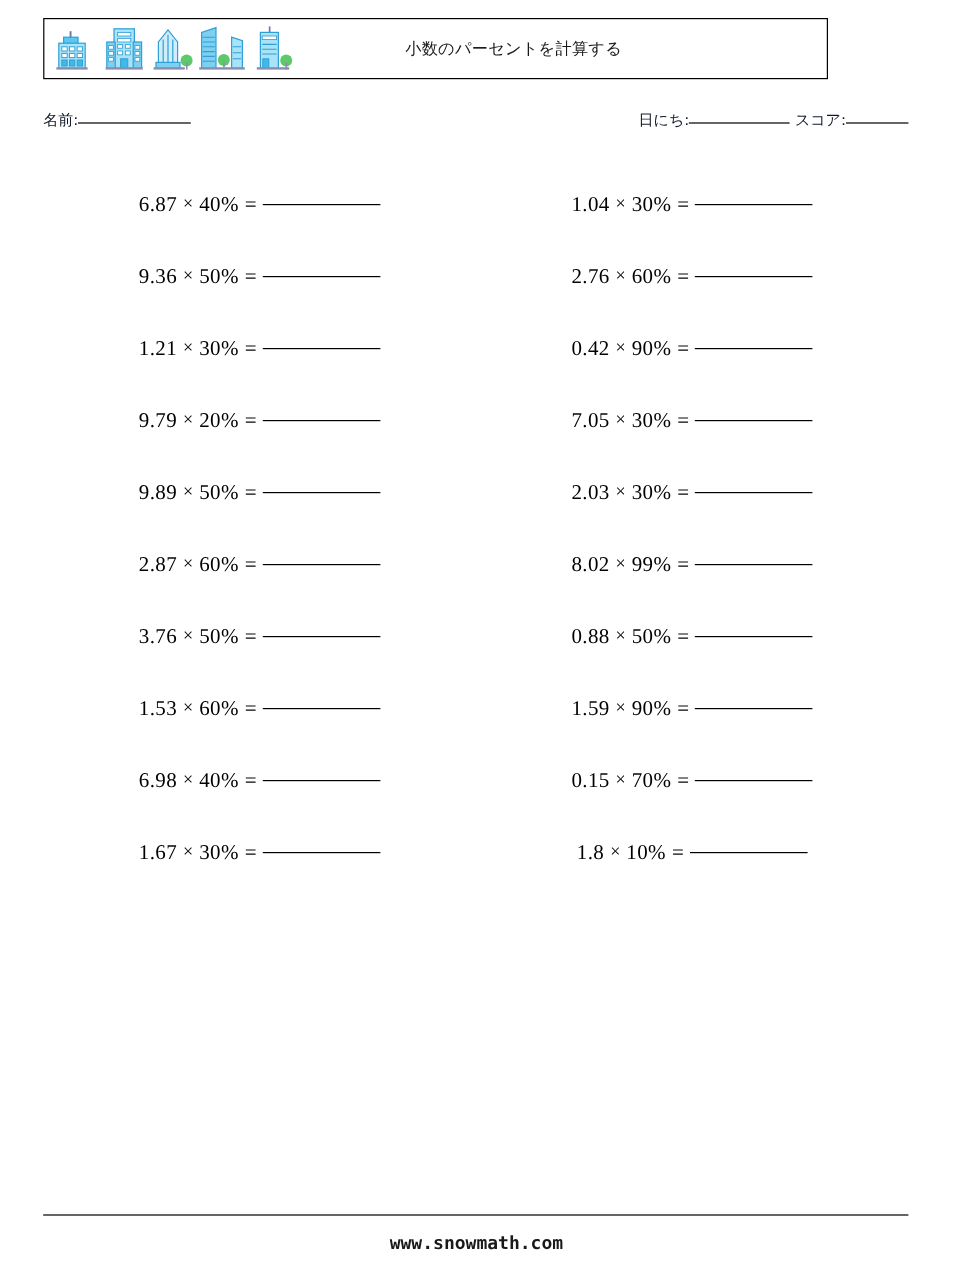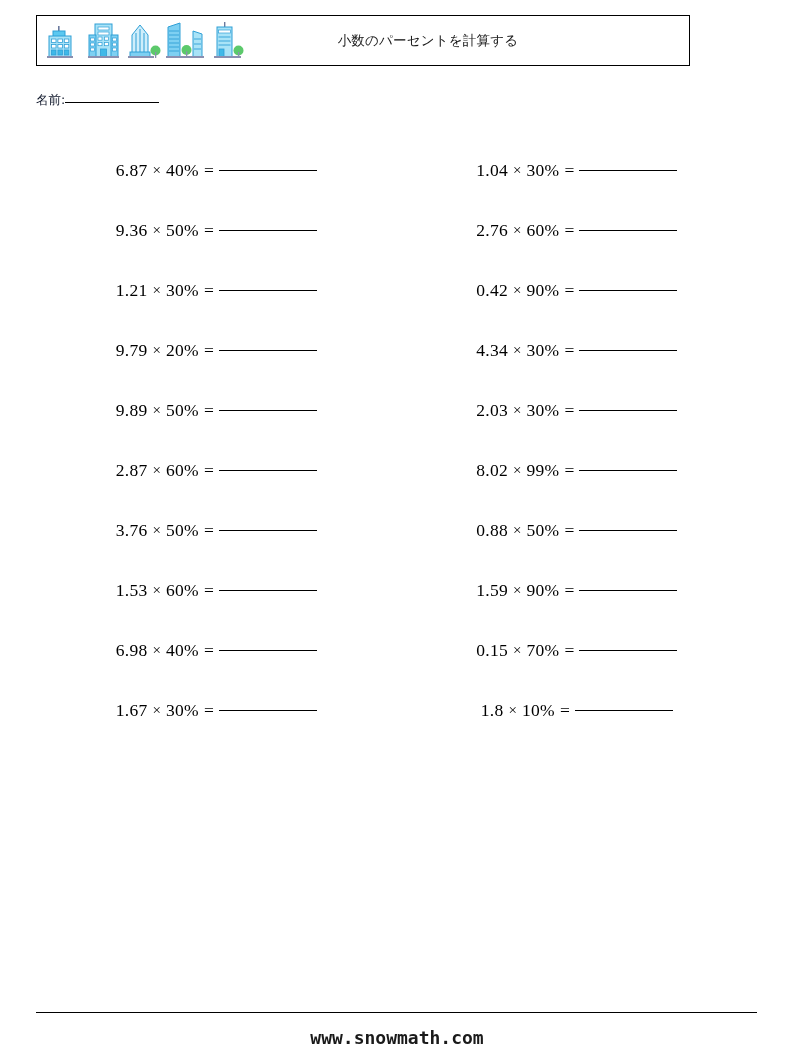--- a/index.html
+++ b/index.html
@@ -131,21 +131,21 @@
     height: 0;
     border-top: 1.5px solid #000;
   }
   .footer-text {
     position: absolute;
     left: 0;
     right: 0;
     top: 1027px;
     text-align: center;
     font-family: "DejaVu Sans Mono", "Liberation Mono", monospace;
-    font-size: 18px;
+    font-size: 15px;
     font-weight: bold;
     color: #1a1a1a;
     letter-spacing: 0px;
   }
 </style>
 </head>
 <body>
 
 <div class="header-box">
 
@@ -229,20 +229,23 @@
     </svg>
   </div>
 
   <div class="header-title">小数のパーセントを計算する</div>
 </div>
 
 <div class="meta-row">
   <div class="meta-name">
     <span>名前:</span><span class="blank-line bl-name"></span>
   </div>
+  <div class="meta-right">
+    <span>日にち:</span><span class="blank-line bl-date"></span>&nbsp;<span>スコア:</span><span class="blank-line bl-score"></span>
+  </div>
 </div>
 
 <div class="problems">
 
   <div class="col">
     <div class="prob">
         <span class="expr">6.87</span>
         <span class="times">×</span>
         <span class="expr">40%</span>
         <span class="eq">=</span>
@@ -329,21 +332,21 @@
         <span class="ans"></span>
       </div>
     <div class="prob">
         <span class="expr">0.42</span>
         <span class="times">×</span>
         <span class="expr">90%</span>
         <span class="eq">=</span>
         <span class="ans"></span>
       </div>
     <div class="prob">
-        <span class="expr">4.34</span>
+        <span class="expr">7.05</span>
         <span class="times">×</span>
         <span class="expr">30%</span>
         <span class="eq">=</span>
         <span class="ans"></span>
       </div>
     <div class="prob">
         <span class="expr">2.03</span>
         <span class="times">×</span>
         <span class="expr">30%</span>
         <span class="eq">=</span>

